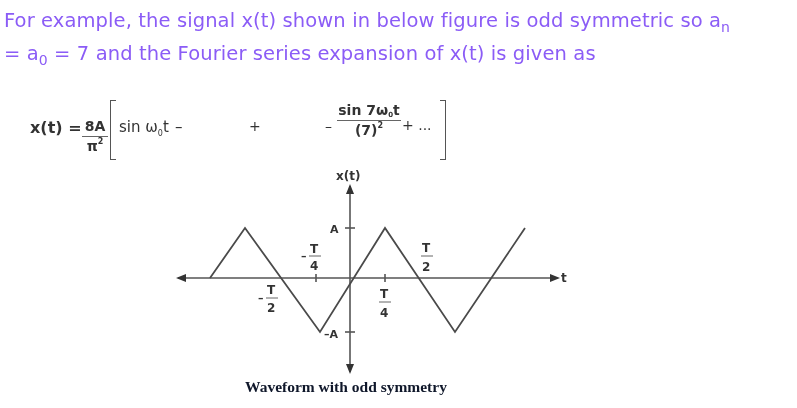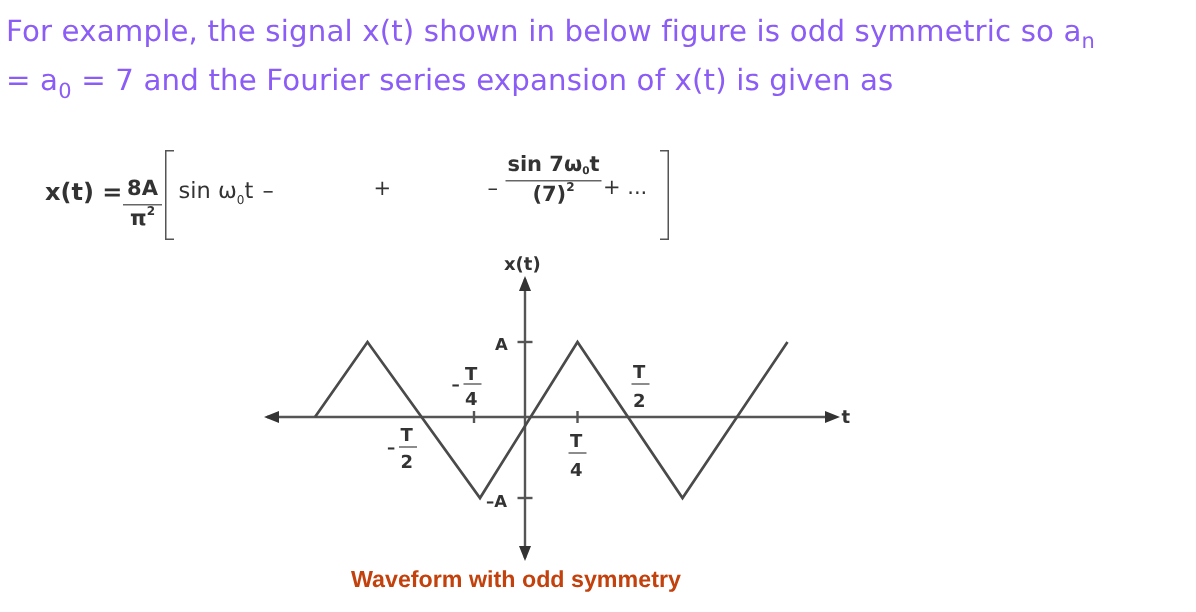--- a/index.html
+++ b/index.html
@@ -15,23 +15,23 @@
     .frac { position: absolute; text-align: center; }
     .frac .num { display: block; font-size: 14px; font-weight: bold; line-height: 17px; }
     .frac .bar { display: block; height: 1px; background: #666; margin: 1px 0; }
     .frac .den { display: block; font-size: 14px; font-weight: bold; line-height: 17px; }
     .frac sup { font-size: 8px; vertical-align: 7px; line-height: 0; }
     .frac sub { font-size: 7px; vertical-align: -2px; line-height: 0; }
     .bracket { position: absolute; border: 1.5px solid #555; width: 5px; }
     .bracket.left { border-right: none; }
     .bracket.right { border-left: none; }
     .fig { position: absolute; left: 170px; top: 160px; }
-    .caption { position: absolute; left: 234px; top: 378px; font-weight: bold;
-               font-size: 15.5px; color: #c2410c; white-space: nowrap;
-               font-family: Liberation Sans, sans-serif; }
+    .caption { position: absolute; left: 245px; top: 378px; font-weight: bold;
+               font-size: 15.5px; color: #0f172a; white-space: nowrap;
+               font-family: Liberation Serif, serif; }
   </style>
 </head>
 <body>
 
 <div class="para">
   <span class="line"><span>For example, the signal x(t) shown in below figure is odd symmetric so a</span><sub>n</sub></span>
   <span class="line"><span>= a</span><sub>0</sub><span> = 7 and the Fourier series expansion of x(t) is given as</span></span>
 </div>
 
 <div class="formula">

